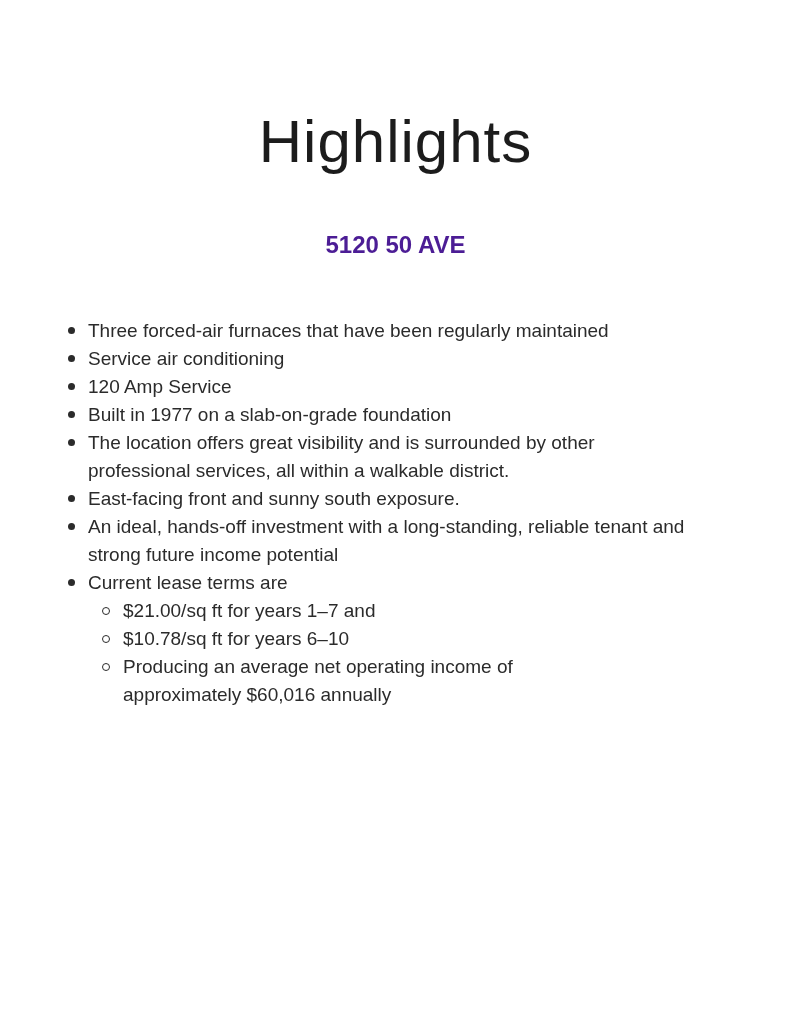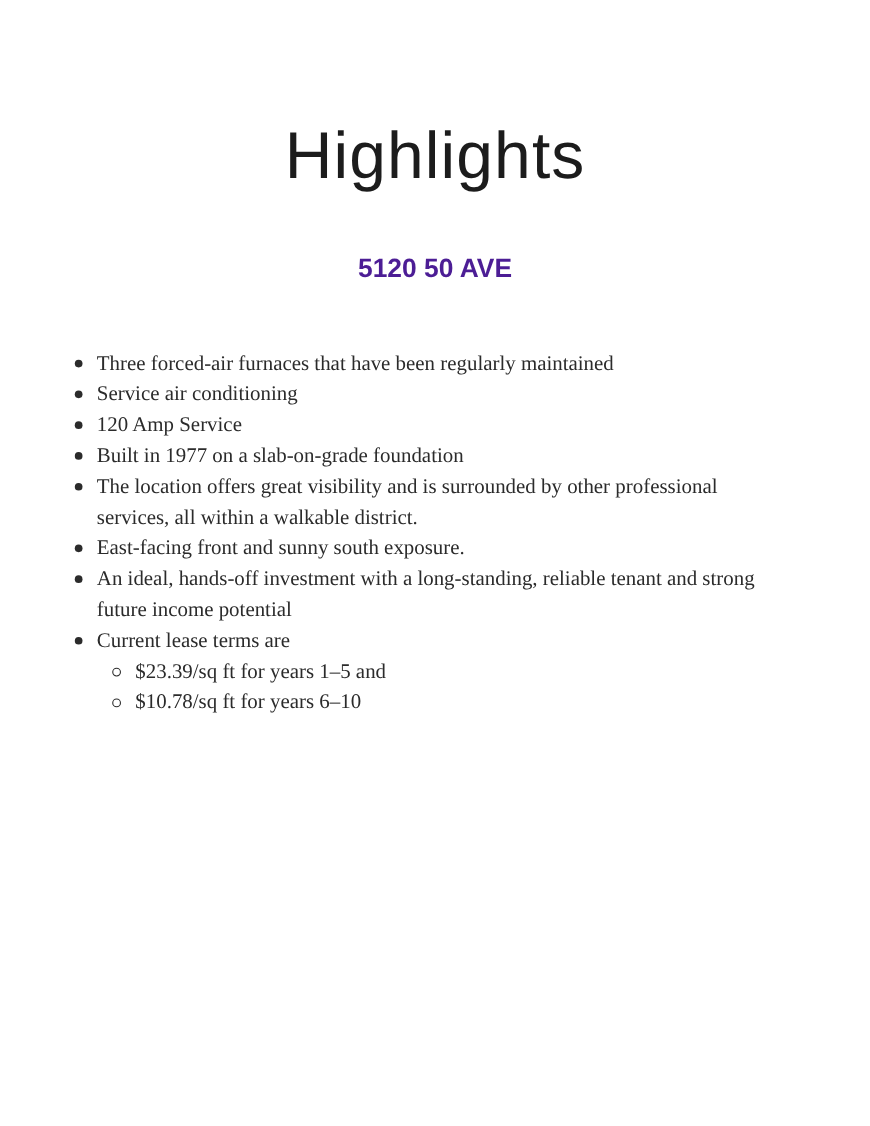--- a/index.html
+++ b/index.html
@@ -32,21 +32,20 @@
     line-height: 1.2;
     text-align: center;
     color: #4c1d95;
   }
   ul.highlights {
     list-style: none;
     margin: 57px 0 0 66px;
     padding: 0;
     font-size: 19px;
     line-height: 28px;
-    font-family: Liberation Serif, serif;
   }
   ul.highlights > li {
     position: relative;
     padding-left: 22px;
     width: 632px;
     box-sizing: border-box;
   }
   .dot {
     position: absolute;
     left: 2px;
@@ -125,23 +124,27 @@
       <span>An ideal, hands-off investment with a long-standing, reliable tenant and strong future income potential</span>
     </li>
 
     <li>
       <span class="dot"></span>
       <span>Current lease terms are</span>
 
       <ul class="sub-list">
         <li>
           <span class="circle"></span>
-          <span>$23.39/sq ft for years 1–5 and</span>
+          <span>$21.00/sq ft for years 1–7 and</span>
         </li>
         <li>
           <span class="circle"></span>
           <span>$10.78/sq ft for years 6–10</span>
+        </li>
+        <li>
+          <span class="circle"></span>
+          <span>Producing an average net operating income of approximately $60,016 annually</span>
         </li>
       </ul>
     </li>
 
   </ul>
 </div>
 
 </body></html>

